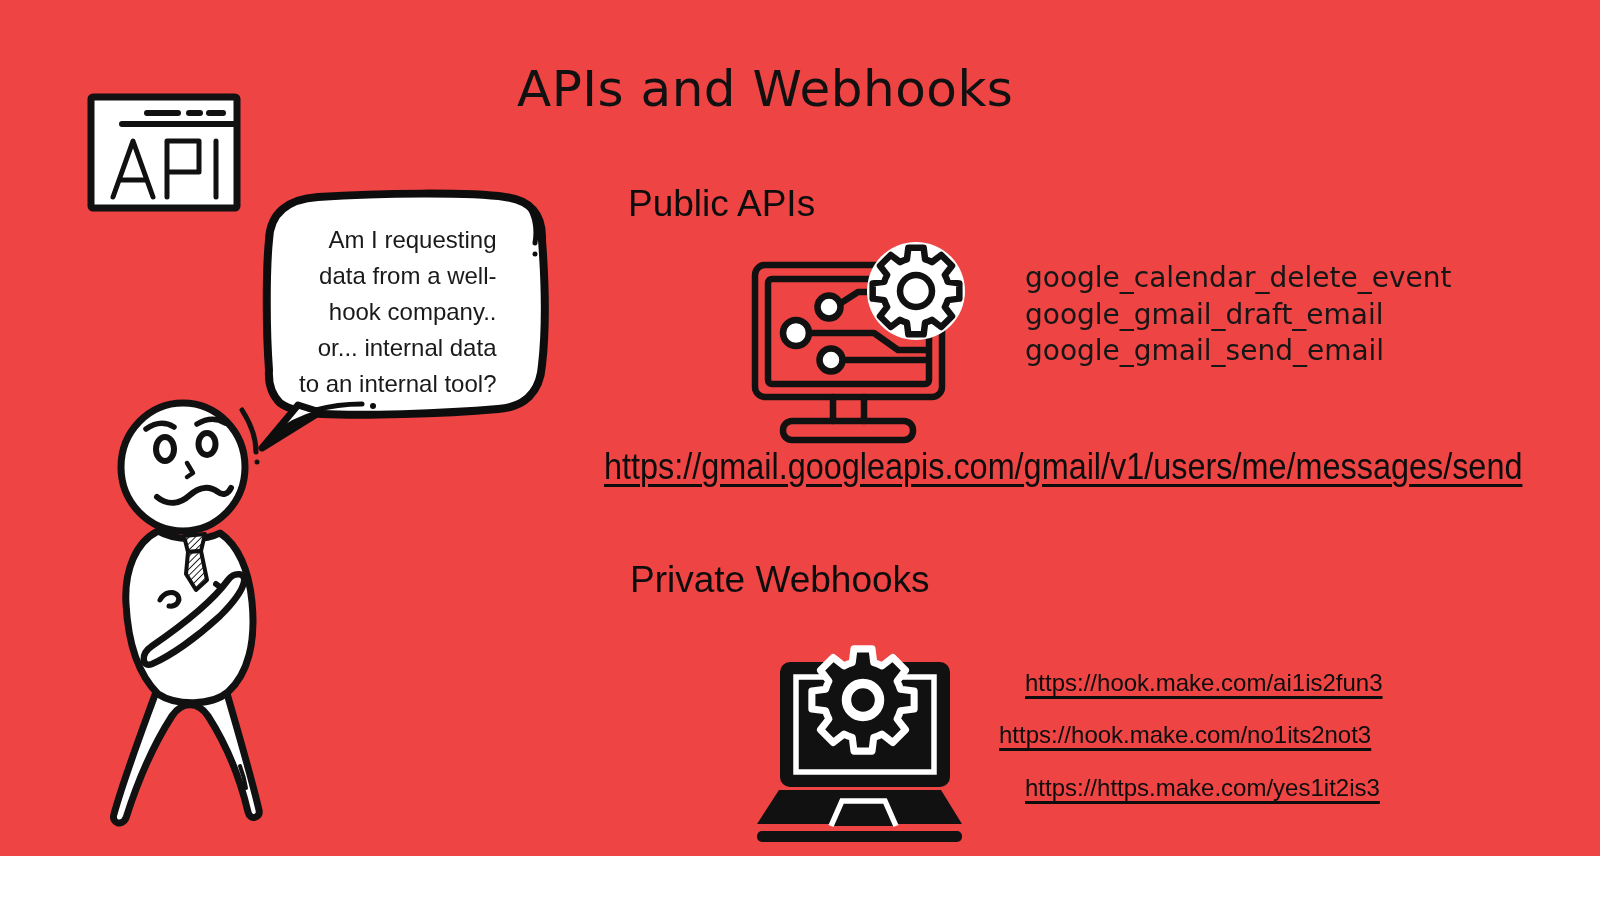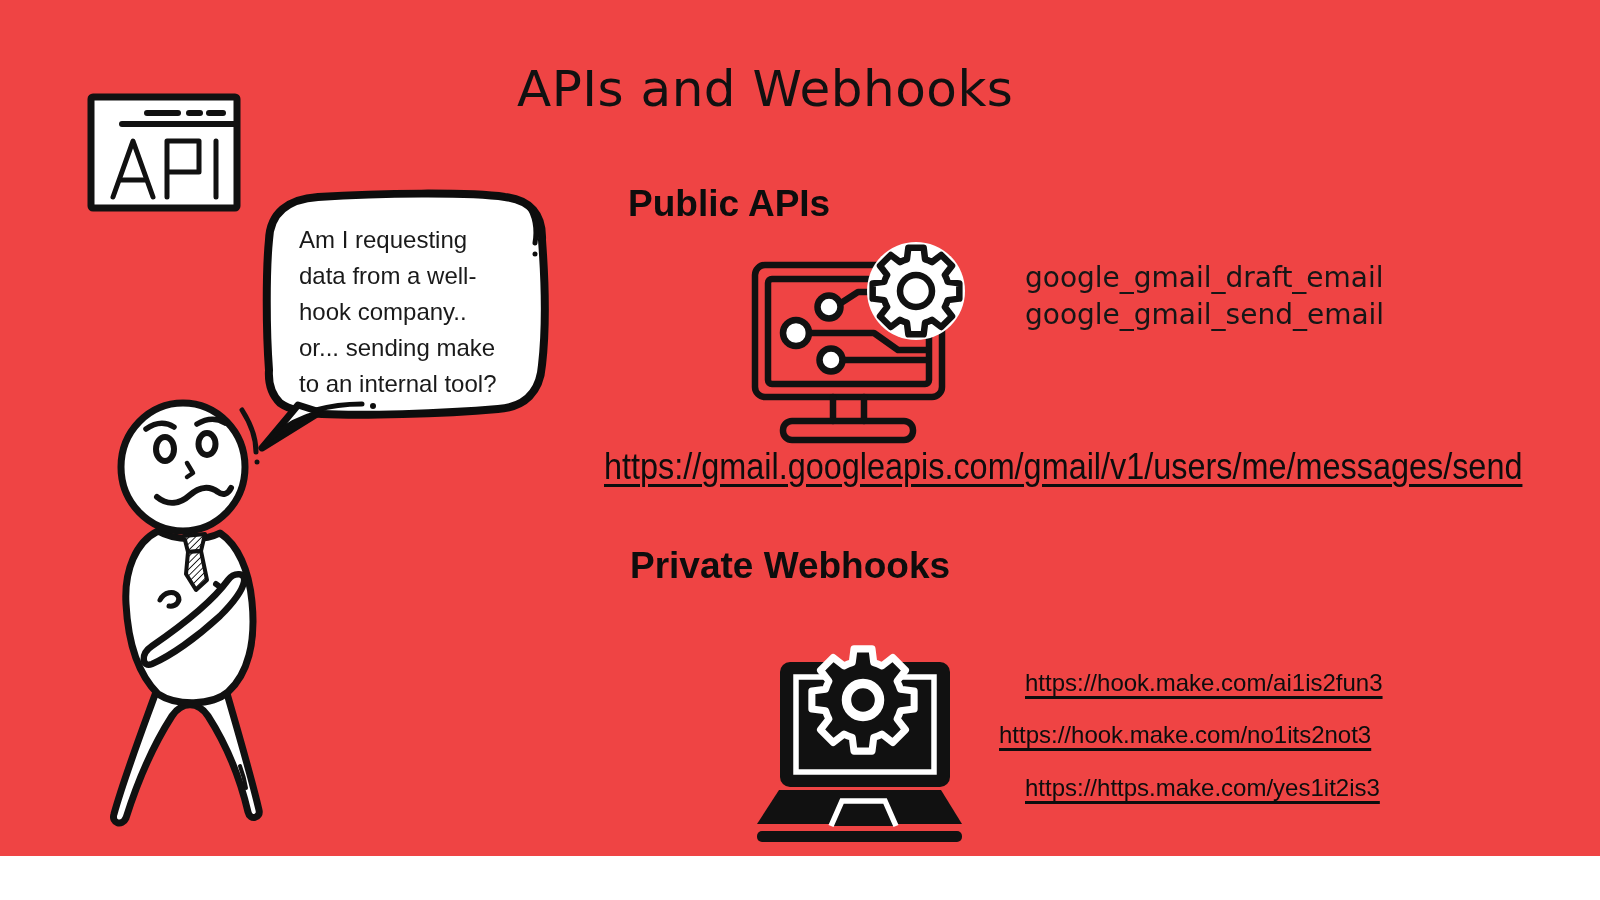--- a/index.html
+++ b/index.html
@@ -1,21 +1,21 @@
 <!DOCTYPE html>
 <html><head>
 <meta charset="utf-8">
 <style>
   html,body{margin:0;padding:0;background:#fff;}
   #canvas{position:relative;width:1600px;height:856px;background:#ef4444;overflow:hidden;
           font-family:"Liberation Sans",sans-serif;color:#111;}
   .abs{position:absolute;}
   .title{font-family:"DejaVu Sans",sans-serif;font-size:50px;letter-spacing:.5px;color:#111;white-space:nowrap;}
-  .section-heading{font-family:"Liberation Sans",sans-serif;font-weight:bold;font-size:37px;line-height:40px;color:#0d0d0d;white-space:nowrap;}
-  .bubble-text{font-family:"Liberation Sans",sans-serif;font-size:24px;line-height:36px;color:#1a1a1a;white-space:nowrap;}
+  .section-heading{font-family:"Liberation Sans",sans-serif;font-weight:normal;font-size:37px;line-height:40px;color:#0d0d0d;white-space:nowrap;}
+  .bubble-text{font-family:"Liberation Sans",sans-serif;font-size:24px;line-height:36px;color:#1a1a1a;white-space:nowrap;text-align:right;}
   .api-list{font-family:"DejaVu Sans",sans-serif;font-size:28px;line-height:36.5px;color:#161616;white-space:nowrap;}
   .url{font-family:"Liberation Sans",sans-serif;color:#0d0d0d;text-decoration:underline;
        text-decoration-thickness:3px;text-underline-offset:5px;white-space:nowrap;cursor:pointer;}
   .url-long{font-size:36px;transform:scaleX(0.90);transform-origin:left top;}
   .url-hook{font-size:24px;}
   svg{display:block;overflow:visible;}
 </style>
 </head>
 <body>
 
@@ -51,21 +51,21 @@
       <path d="M316 410 C330 406 348 404 362 404" fill="none" stroke-width="5"></path>
       <circle cx="373" cy="406" r="3" fill="#0d0d0d" stroke="none"></circle>
       <path d="M528 205 C536 217 537 231 535 243" fill="none" stroke-width="5"></path>
       <circle cx="535" cy="254" r="2.5" fill="#0d0d0d" stroke="none"></circle>
     </g>
   </svg>
   <div class="abs" style="left:299px;top:222px;">
     <div class="bubble-text">Am I requesting</div>
     <div class="bubble-text">data from a well-</div>
     <div class="bubble-text">hook company..</div>
-    <div class="bubble-text">or... sending make</div>
+    <div class="bubble-text">or... internal data</div>
     <div class="bubble-text">to an internal tool?</div>
   </div>
 
   <svg class="abs" style="left:90px;top:385px;" width="220" height="450" viewBox="90 385 220 450">
     <defs>
       <pattern id="hatch" width="4.5" height="4.5" patternUnits="userSpaceOnUse" patternTransform="rotate(45)">
         <rect width="4.5" height="4.5" fill="#fff"></rect>
         <line x1="0" y1="0" x2="0" y2="4.5" stroke="#111" stroke-width="1.8"></line>
       </pattern>
     </defs>
@@ -138,27 +138,28 @@
                L-25.24 36.04 L-36.04 25.24 L-28.86 16 A33 33 0 0 1 -31.72 9.1
                L-43.33 7.64 L-43.33 -7.64 L-31.72 -9.1 A33 33 0 0 1 -28.86 -16
                L-36.04 -25.24 L-25.24 -36.04 L-16 -28.86 A33 33 0 0 1 -9.1 -31.72
                L-7.64 -43.33 L7.64 -43.33 L9.1 -31.72 A33 33 0 0 1 16 -28.86
                L25.24 -36.04 L36.04 -25.24 L28.86 -16 A33 33 0 0 1 31.72 -9.1 Z" fill="#fff" stroke="#111" stroke-width="6.5" stroke-linejoin="round"></path>
       <circle cx="0" cy="0" r="16" fill="#fff" stroke="#111" stroke-width="6.5"></circle>
     </g>
   </svg>
 
   <div class="abs api-list" style="left:1025px;top:260px;">
+    <div>google_calendar_delete_event</div>
     <div>google_gmail_draft_email</div>
     <div>google_gmail_send_email</div>
   </div>
 
   <div class="abs url url-long" style="left:604px;top:446px;">https://gmail.googleapis.com/gmail/v1/users/me/messages/send</div>
 
-  <div class="abs section-heading" style="left:630px;top:546px;">Private Webhooks</div>
+  <div class="abs section-heading" style="left:630px;top:560px;">Private Webhooks</div>
 
   <svg class="abs" style="left:750px;top:638px;" width="215" height="210" viewBox="750 638 215 210">
 
     <rect x="780" y="662" width="170" height="125" rx="10" fill="#111"></rect>
     <rect x="796" y="677" width="138" height="95" fill="none" stroke="#fff" stroke-width="5.5"></rect>
 
     <g transform="translate(863,700) scale(1.18)">
       <path d="M31.72 -9.1 L43.33 -7.64 L43.33 7.64 L31.72 9.1 A33 33 0 0 1 28.86 16
                L36.04 25.24 L25.24 36.04 L16 28.86 A33 33 0 0 1 9.1 31.72
                L7.64 43.33 L-7.64 43.33 L-9.1 31.72 A33 33 0 0 1 -16 28.86

